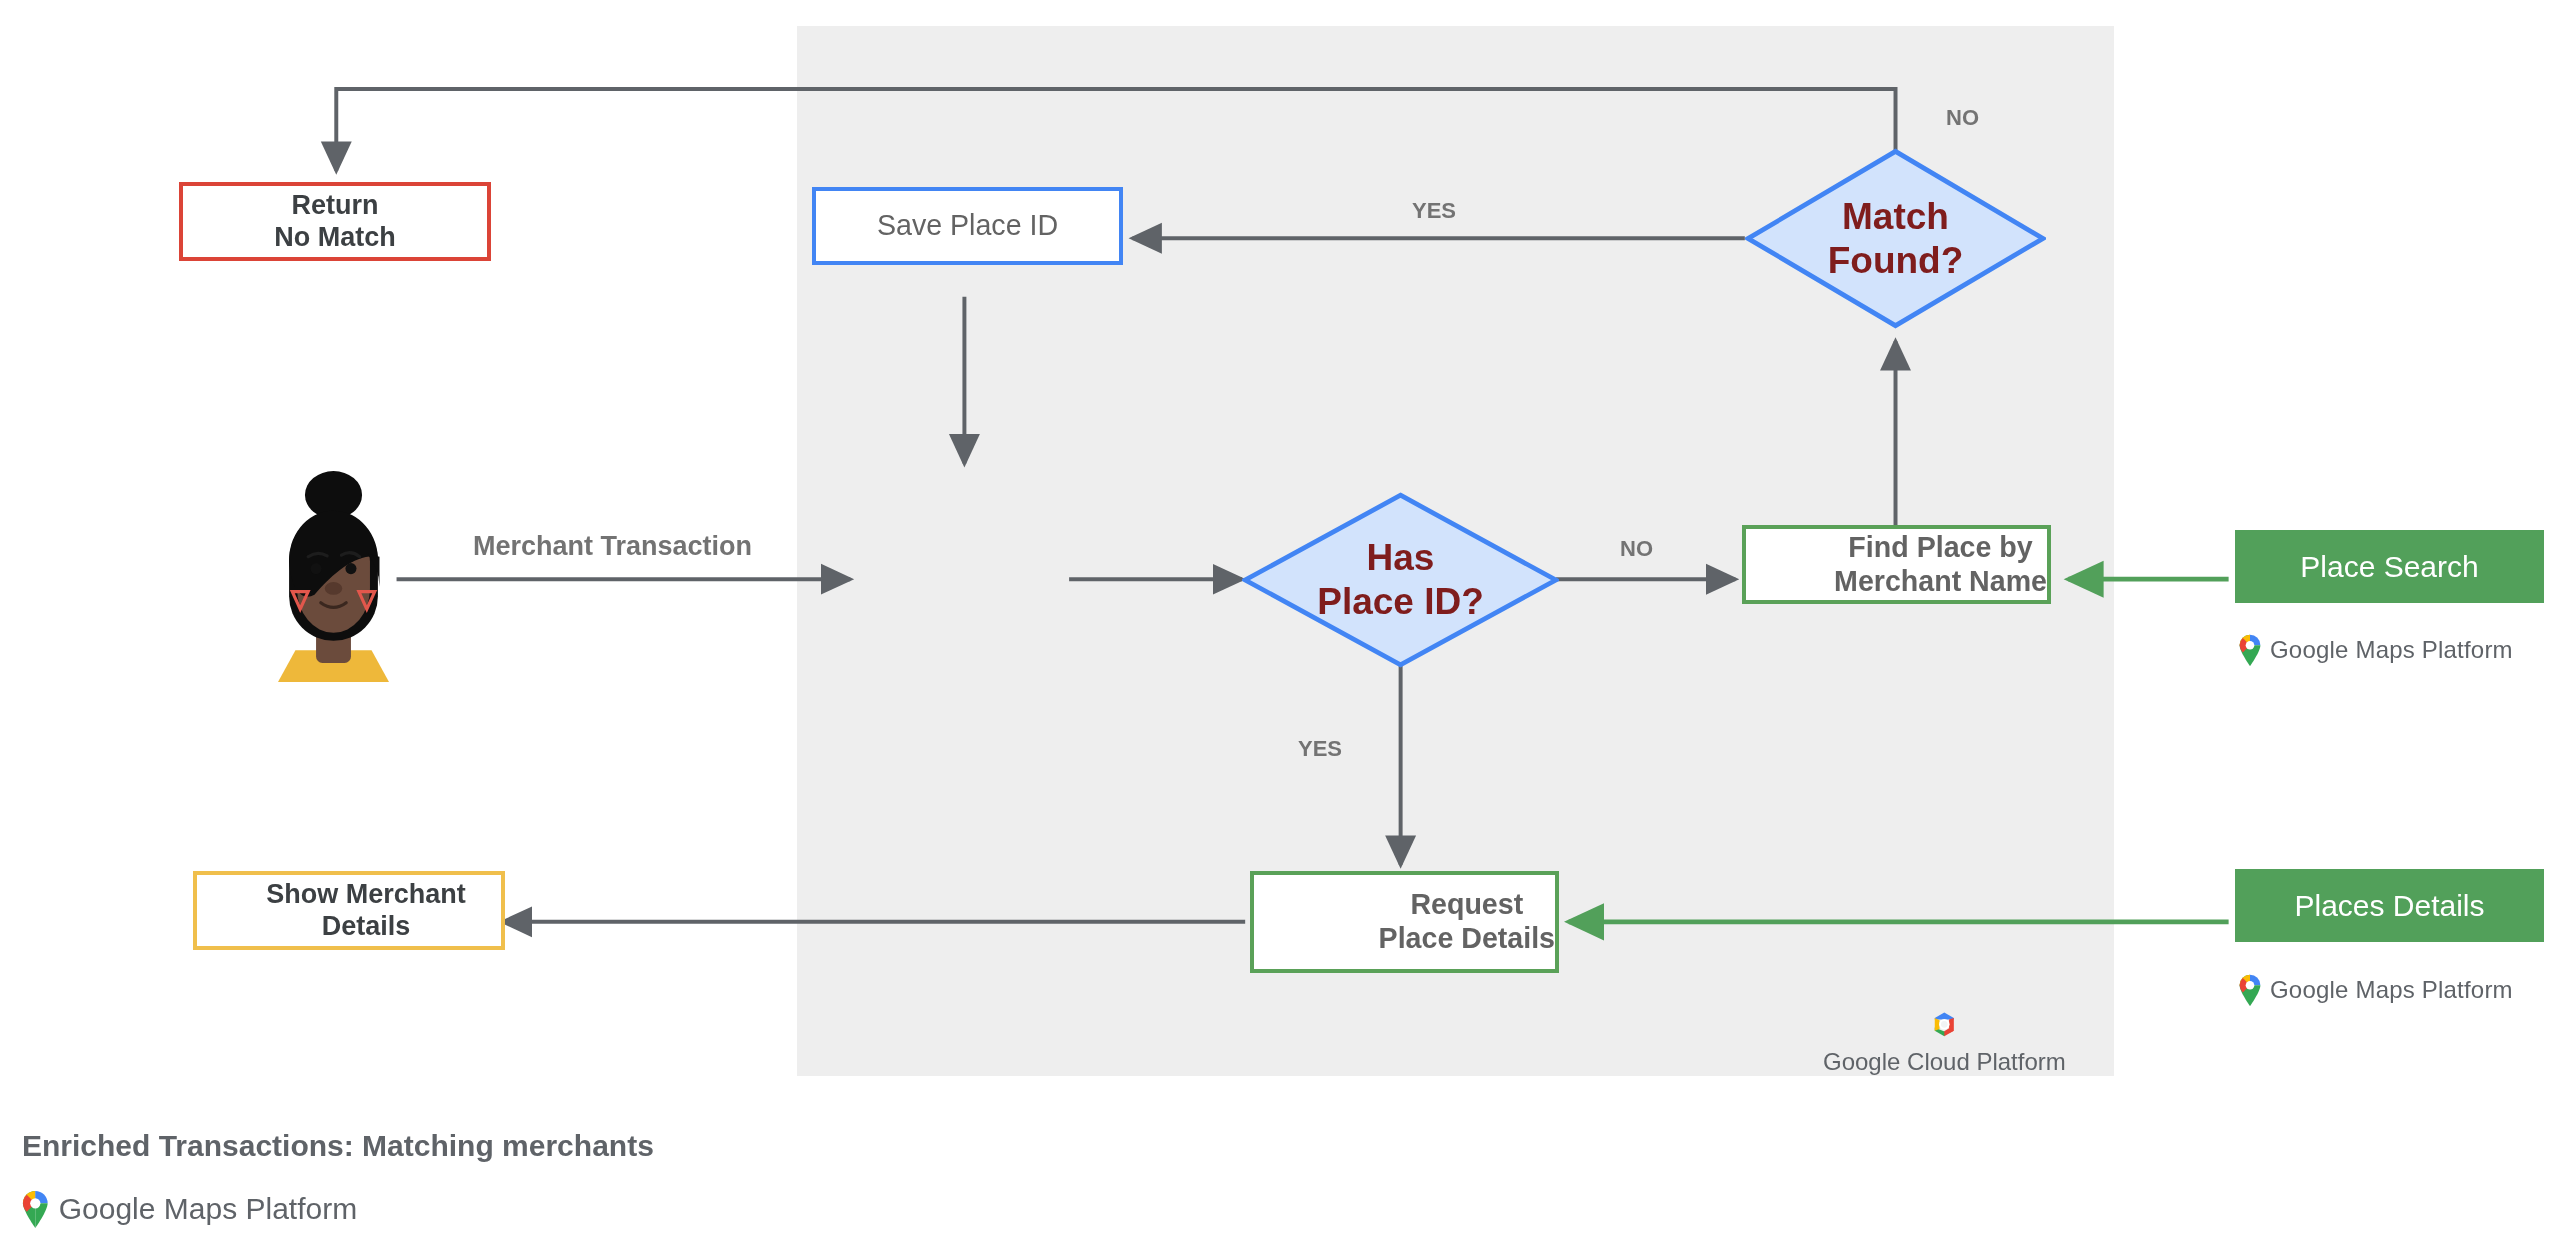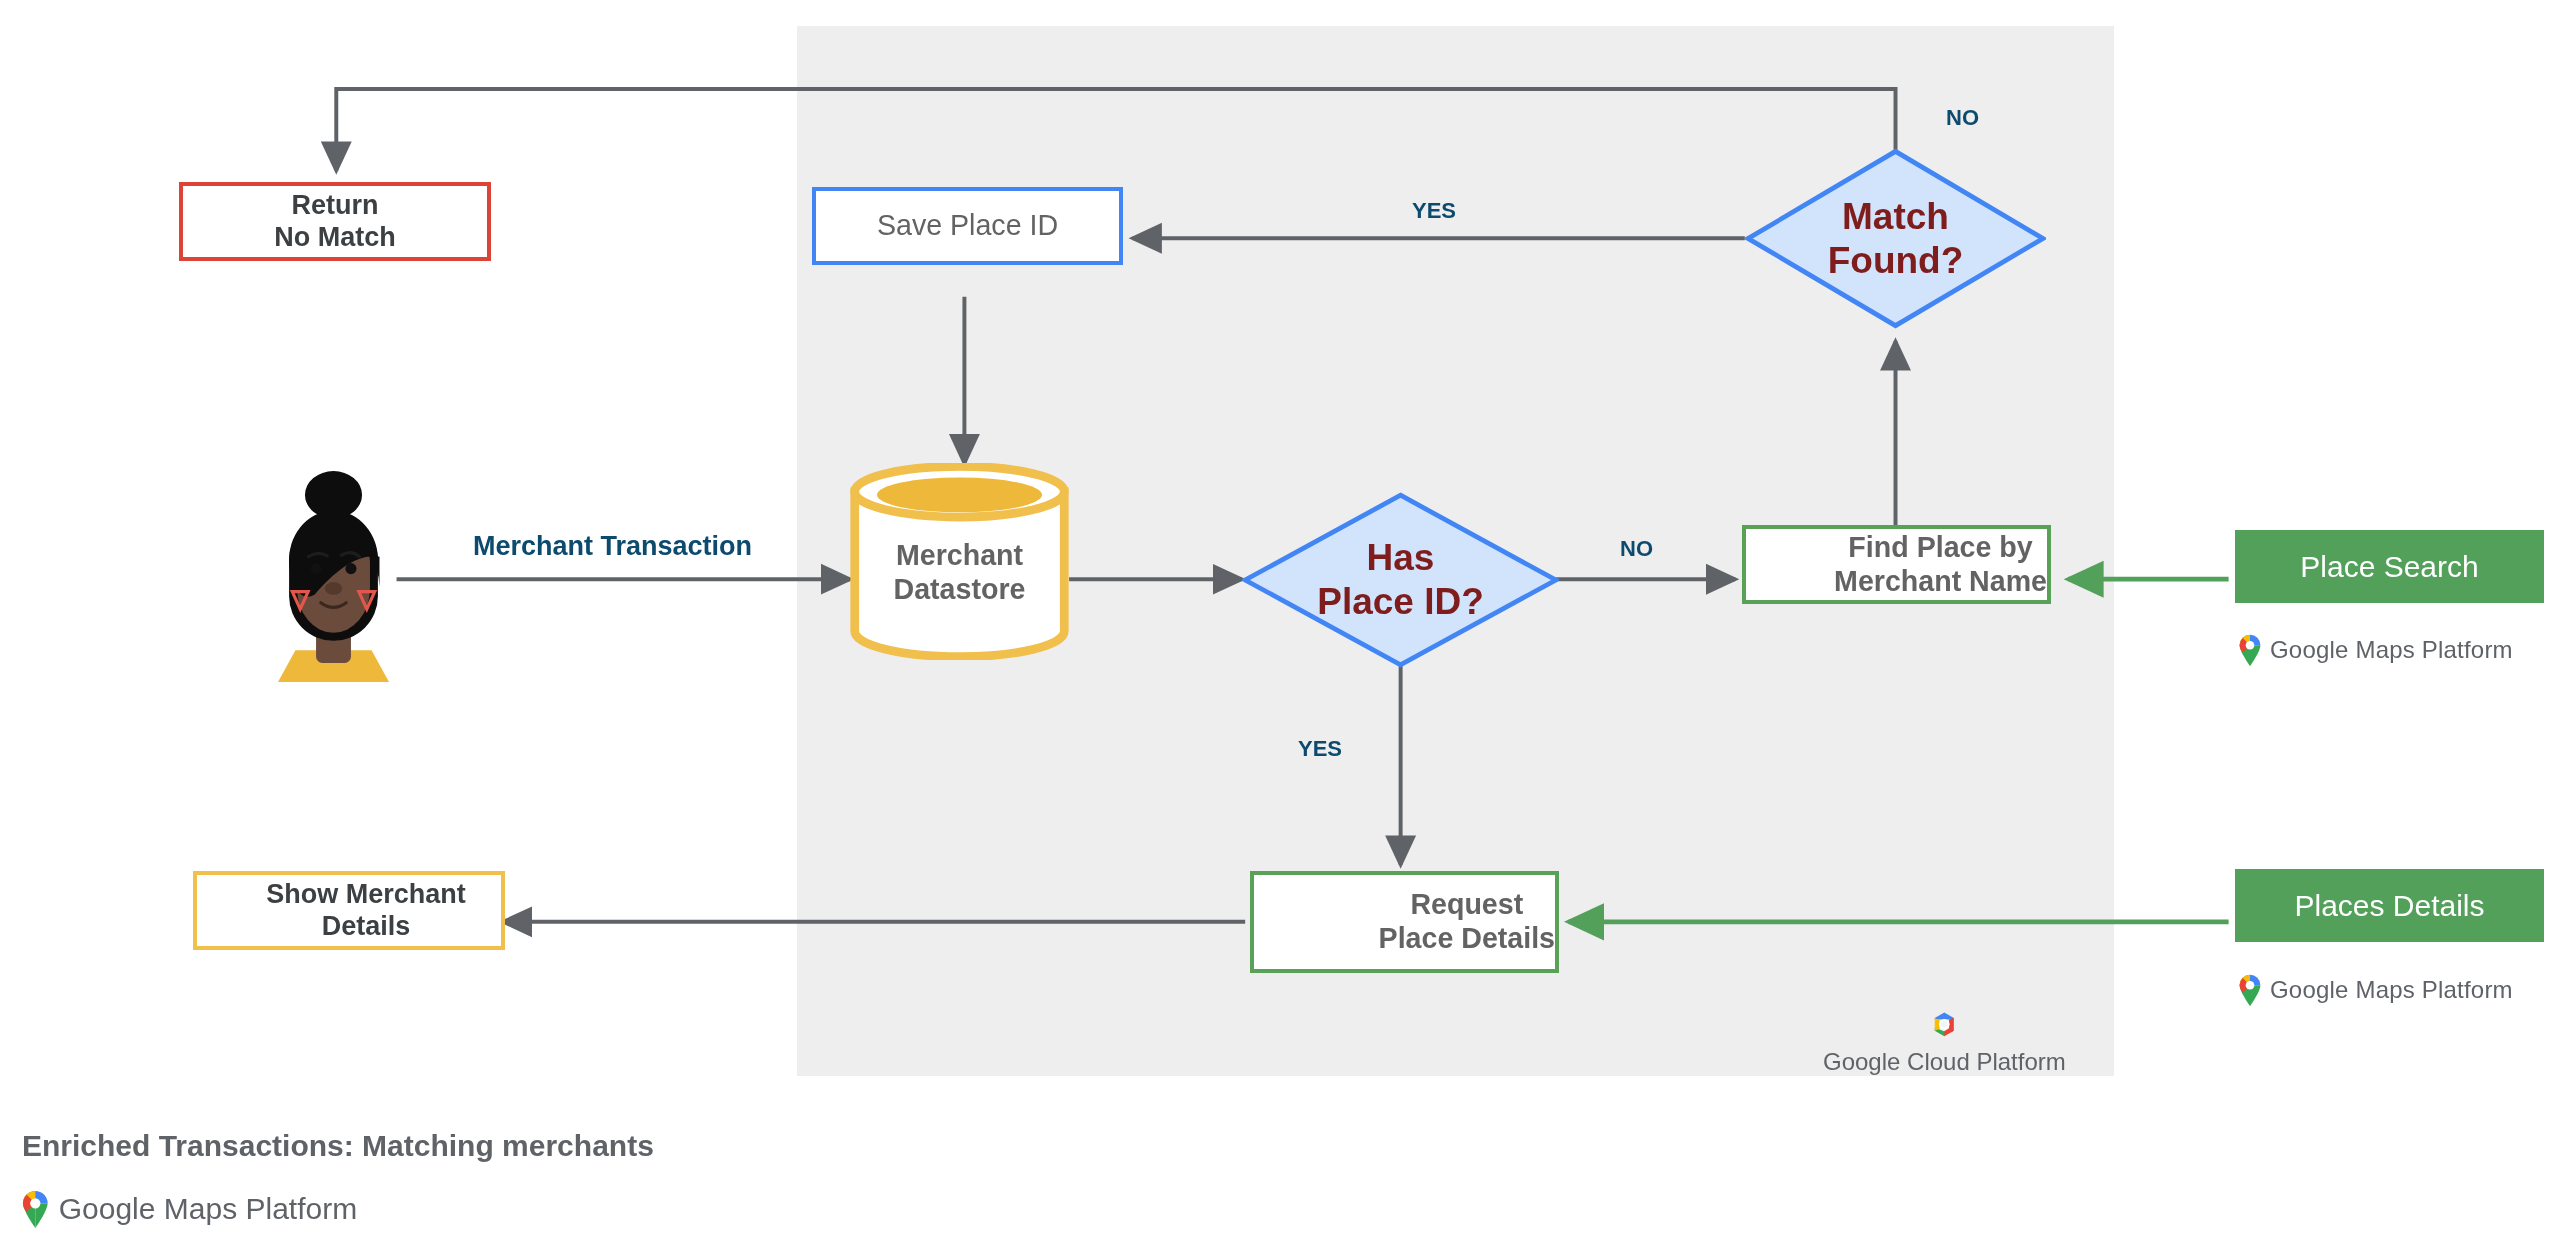--- a/index.html
+++ b/index.html
@@ -123,21 +123,21 @@
     line-height: 1.18;
     white-space: pre-line;
     padding-top: 22px;
     box-sizing: border-box;
     pointer-events: none;
   }
 
   
   .edge-label {
     position: absolute;
-    color: #0c4a6e;
+    color: #737373;
     font-weight: bold;
     white-space: nowrap;
   }
   .edge-label.big { font-size: 27px; }
   .edge-label.small { font-size: 22px; }
 
   
   #edges {
     position: absolute;
     left: 0; top: 0;
@@ -252,29 +252,20 @@
   </div>
 
   <div class="diamond-wrap" style="left:1745px; top:148px; width:301px; height:181px;">
     <svg width="301" height="181" viewBox="0 0 380 228" xmlns="http://www.w3.org/2000/svg">
       <polygon points="190,4 376,114 190,224 4,114" fill="#d2e3fc" stroke="#4285f4" stroke-width="6"></polygon>
     </svg>
     <div class="diamond-text">Match
 Found?</div>
   </div>
 
-  <div class="cylinder-wrap" style="left:850px; top:463px; width:219px; height:197px;">
-    <svg width="219" height="197" viewBox="0 0 276 248" xmlns="http://www.w3.org/2000/svg">
-      <path d="M6,36 L6,212 A132,32 0 0 0 270,212 L270,36 Z" fill="#ffffff" stroke="#f0bf4c" stroke-width="11"></path>
-      <ellipse cx="138" cy="36" rx="132" ry="32" fill="#ffffff" stroke="#f0bf4c" stroke-width="11"></ellipse>
-      <ellipse cx="138" cy="40" rx="104" ry="22" fill="#eeb83a"></ellipse>
-    </svg>
-    <div class="cylinder-text">Merchant
-Datastore</div>
-  </div>
 
   <div class="diamond-wrap" style="left:1242px; top:492px; width:317px; height:176px;">
     <svg width="317" height="176" viewBox="0 0 400 222" xmlns="http://www.w3.org/2000/svg">
       <polygon points="200,4 396,111 200,218 4,111" fill="#d2e3fc" stroke="#4285f4" stroke-width="6"></polygon>
     </svg>
     <div class="diamond-text">Has
 Place ID?</div>
   </div>
 
   <div class="node node-green" style="left:1742px; top:525px; width:309px; height:79px;">

